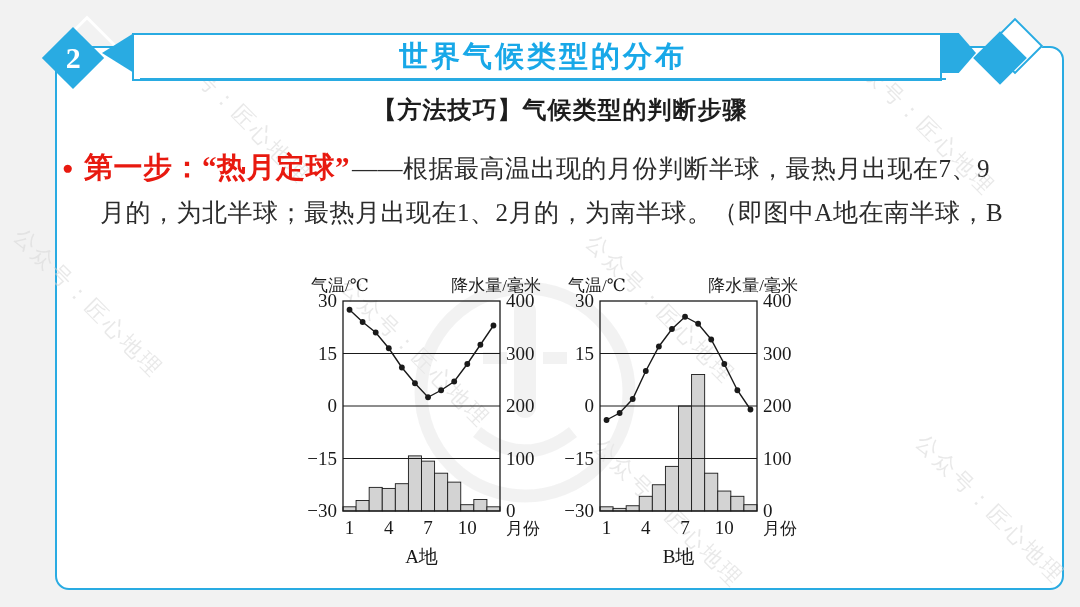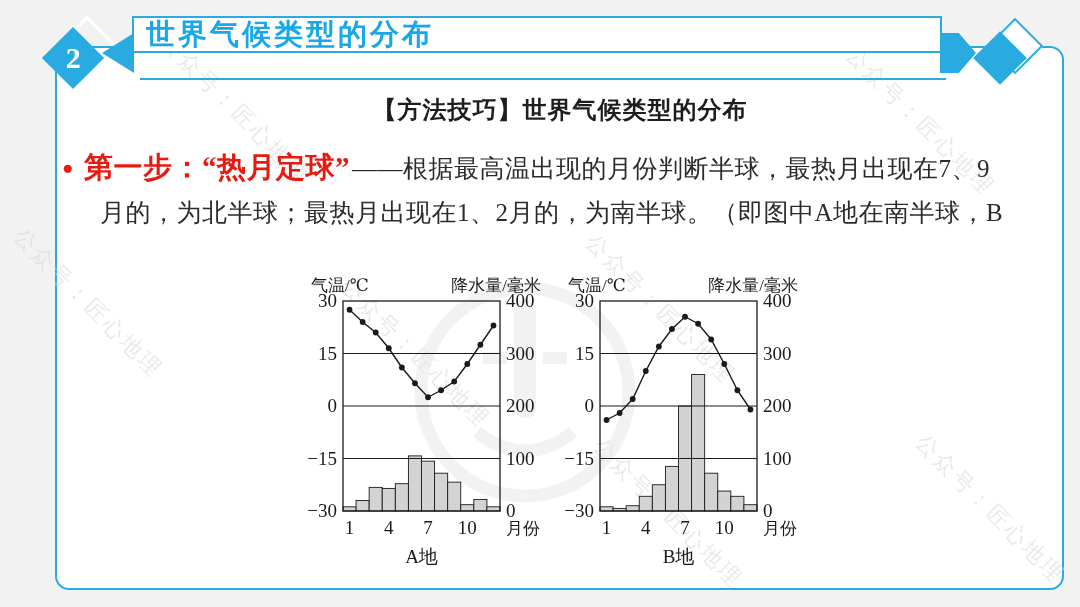--- a/index.html
+++ b/index.html
@@ -34,23 +34,24 @@
   .badge span{
     transform:rotate(-45deg);color:#ffffff;font-size:30px;font-weight:bold;
     font-family:"Liberation Serif","DejaVu Serif",serif;
   }
   .banner-arrow-left{
     position:absolute;left:102px;top:33px;width:0;height:0;
     border-top:20px solid transparent;border-bottom:20px solid transparent;
     border-right:32px solid #29abe2;
   }
   .banner{
-    position:absolute;left:132px;top:16px;width:810px;height:37px;background:#ffffff;
+    position:absolute;left:132px;top:33px;width:810px;height:48px;background:#ffffff;
     border:2px solid #29abe2;box-sizing:border-box;display:flex;align-items:center;
     padding-left:12px;
+    justify-content:center;
   }
   .banner-title{
     color:#18a8e8;font-size:29px;font-weight:bold;letter-spacing:3px;
     font-family:"Liberation Sans","DejaVu Sans",sans-serif;white-space:nowrap;
   }
   .banner-underline{
     position:absolute;left:140px;top:78px;width:806px;border-top:2px solid #29abe2;
   }
   .banner-flag{
     position:absolute;left:940px;top:33px;width:36px;height:40px;background:#29abe2;
@@ -113,21 +114,21 @@
     <div class="banner-arrow-left"></div>
     <div class="banner">
       <span class="banner-title">世界气候类型的分布</span>
     </div>
     <div class="banner-underline"></div>
     <div class="banner-flag"></div>
     <div class="end-outline-diamond"></div>
     <div class="end-diamond"></div>
   </div>
 
-  <div class="section-title">【方法技巧】世界气候类型的分布</div>
+  <div class="section-title">【方法技巧】气候类型的判断步骤</div>
 
   <div class="para">
     <div class="pline pl1">
       <span class="bullet">●</span><span class="red">第一步：“热月定球”</span><span>——根据最高温出现的月份判断半球，最热月出现在7、9</span>
     </div>
     <div class="pline pl2">月的，为北半球；最热月出现在1、2月的，为南半球。（即图中A地在南半球，B</div>
   </div>
 
   <div class="charts">
     <svg id="chartA" width="250" height="300">

